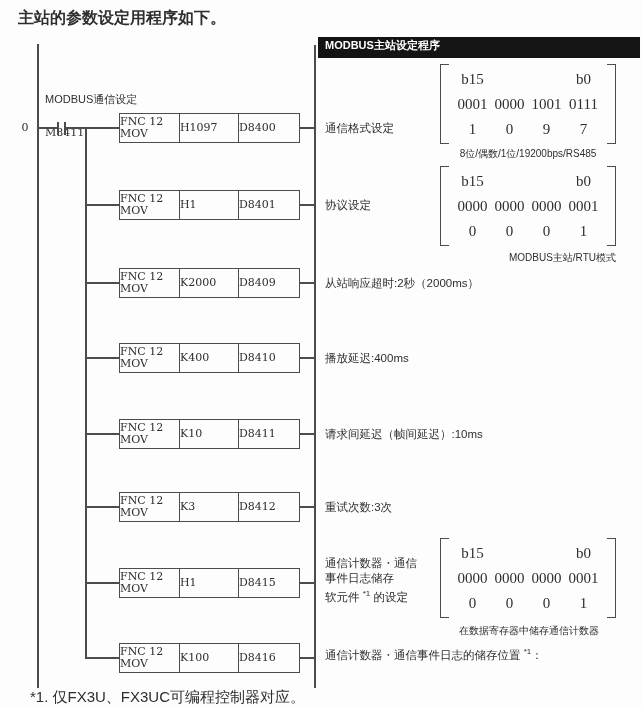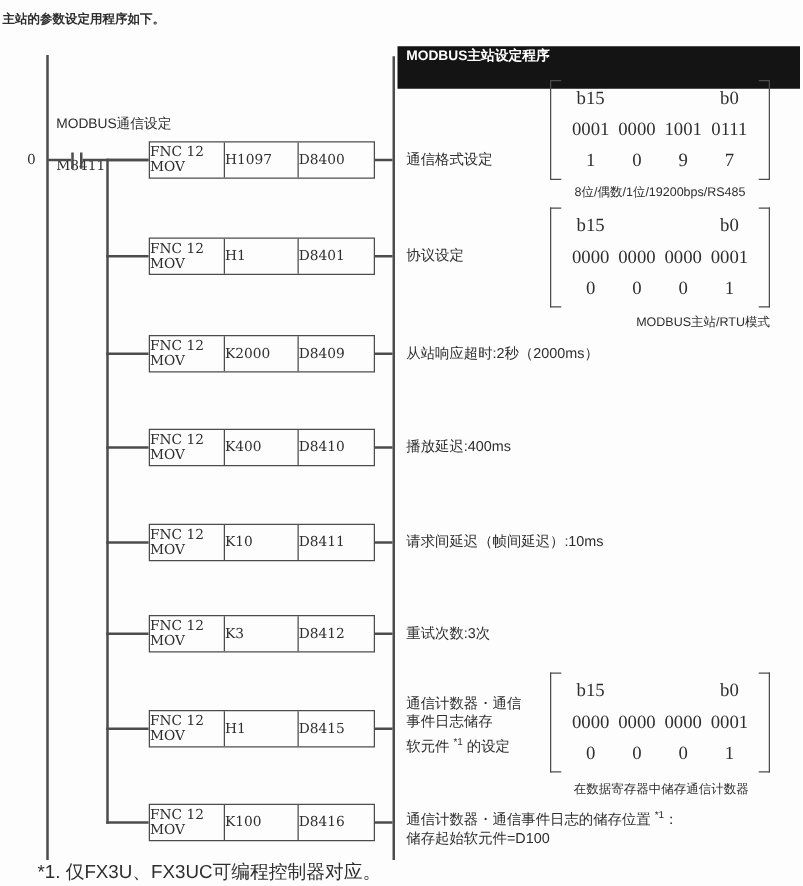--- a/index.html
+++ b/index.html
@@ -1,21 +1,21 @@
 <!DOCTYPE html>
 <html><head>
 <meta charset="utf-8">
 <style>
   html,body{margin:0;padding:0;background:#ffffff;}
   .page{position:relative;width:642px;height:709px;background:#fdfdfd;overflow:hidden;
         font-family:"Liberation Sans",sans-serif;color:#2e2e2e;}
   .hline{position:absolute;height:1.5px;background:#4c4c4c;}
   .vline{position:absolute;width:1.5px;background:#4c4c4c;}
-  .title{position:absolute;left:2px;top:8px;font-size:10px;font-weight:bold;white-space:nowrap;}
-  .hdrbar{position:absolute;left:318px;top:37px;width:322px;height:34px;background:#141414;
+  .title{position:absolute;left:18px;top:8px;font-size:16px;font-weight:bold;white-space:nowrap;}
+  .hdrbar{position:absolute;left:318px;top:37px;width:322px;height:21px;background:#141414;
           color:#ffffff;font-size:11px;font-weight:bold;line-height:17px;padding-left:7px;
           box-sizing:border-box;white-space:nowrap;}
   .rnum{position:absolute;left:18px;top:121px;width:14px;text-align:center;font-size:11px;
         font-family:"DejaVu Serif",serif;}
   .clbl{position:absolute;left:45px;font-size:11px;line-height:13px;white-space:nowrap;}
   .cdev{font-family:"DejaVu Serif",serif;margin-top:20px;}
   .cbar{position:absolute;width:1.6px;height:13px;top:121.5px;background:#4c4c4c;}
   .box{position:absolute;left:119px;width:181px;height:30px;border:1.4px solid #4c4c4c;
        background:#fdfdfd;display:flex;box-sizing:border-box;}
   .cell{display:flex;flex-direction:column;justify-content:center;
@@ -149,21 +149,20 @@
     <div class="cell c1">
       <span>FNC 12</span>
       <span>MOV</span>
     </div>
     <div class="cell c2">K100</div>
     <div class="cell c3">D8416</div>
   </div>
   <div class="hline" style="left:300px;top:657.3px;width:14px;"></div>
   <div class="lbl" style="top:644px;">
     <div><span>通信计数器・通信事件日志的储存位置 </span><sup>*1</sup><span>：</span></div>
-    <div>储存起始软元件=D100</div>
   </div>
 
   <div class="btable" style="top:64px;">
     <div class="brL"></div>
     <div class="brR"></div>
     <div class="brow">
       <span>b15</span>
         <span></span>
         <span></span>
       <span>b0</span>

